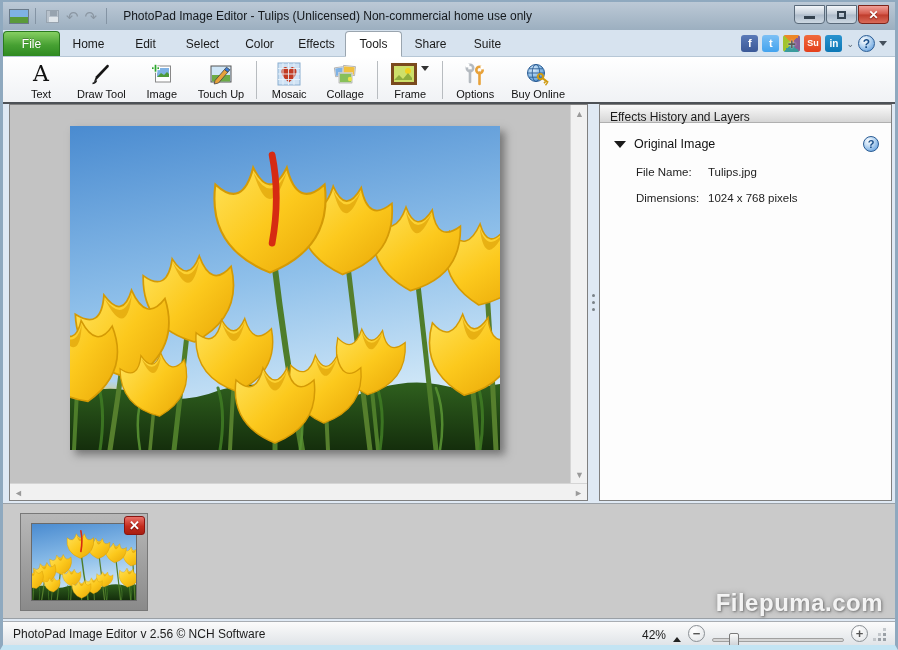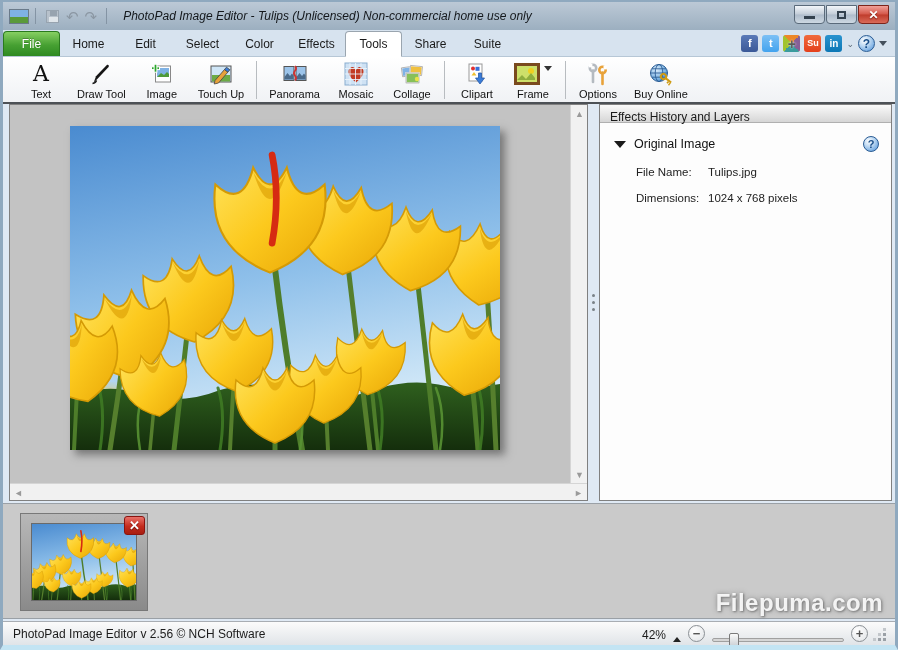--- a/index.html
+++ b/index.html
@@ -13,21 +13,21 @@
   
   .titlebar { position:absolute; top:0; left:0; right:0; height:28px;
     background:linear-gradient(#bcc9d6,#9cafc0); display:flex; align-items:center; padding:0 6px; }
   .tb-sep { width:1px; height:16px; background:#8494a4; margin:0 6px; }
   .app-icon { width:20px; height:15px; background:#fff; border:1px solid #6a7a8a; display:flex; overflow:hidden; }
   .app-icon .sky { flex:1; background:linear-gradient(#7fb2e5 55%, #5a9a3a 55%); }
   .ghost-icon { color:#8b97a3; font-size:15px; margin:0 3px; line-height:1; }
   .floppy { width:13px; height:13px; background:#b7c1cb; border:1px solid #97a3af; position:relative; margin:0 4px; }
   .floppy::before { content:""; position:absolute; top:0; left:3px; width:7px; height:5px; background:#97a3af; }
   .floppy::after { content:""; position:absolute; bottom:0; left:2px; width:9px; height:5px; background:#dfe5ea; }
-  .title-text { font-size:12px; color:#14181c; margin-left:10px; white-space:nowrap;font-style:italic; }
+  .title-text { font-size:12px; color:#14181c; margin-left:10px; white-space:nowrap; }
   .win-controls { margin-left:auto; display:flex; gap:1px; align-self:flex-start; padding-top:3px; }
   .win-btn { width:31px; height:19px; border:1px solid #5a6a7a; border-radius:0 0 4px 4px;
     background:linear-gradient(#f2f6fa,#c3cdd8 48%,#aebccb 52%,#cdd8e2); display:flex; align-items:center; justify-content:center; }
   .win-btn.close { background:linear-gradient(#f0a098,#d4584a 48%,#bf3c2c 52%,#d96a58); border-color:#7c241a; }
   .min-glyph { width:11px; height:3px; background:#33414e; margin-top:6px; }
   .max-glyph { width:9px; height:8px; border:2px solid #33414e; background:transparent; }
   .close-glyph { color:#fff; font-size:12px; font-weight:bold; text-shadow:0 1px 1px #7a1c10; }
   
   .tabbar { position:absolute; top:28px; left:0; right:0; height:27px; background:#d7e3ef;
     border-bottom:1px solid #b7c7d6; display:flex; align-items:flex-end; }
@@ -197,32 +197,20 @@
             <rect x="4" y="13" width="18" height="6.5" fill="#6cab45"></rect>
             <path d="M7 18.5 L16.5 7.5 l3.4 2.6 L10.5 21 l-4.3 1 z" fill="#e8a23a" stroke="#444" stroke-width=".8"></path>
             <path d="M16.5 7.5 l2-2.3 3.4 2.6 -2 2.3 z" fill="#3a7cd8" stroke="#444" stroke-width=".8"></path>
           </svg>
       </div>
       <div class="tool-label">Touch Up</div>
     </div>
     <div class="tsep"></div>
     <div class="tool-btn">
       <div class="tool-ico">
-        <svg width="26" height="24">
-            <rect x="2" y="4.5" width="10" height="14" fill="#9cc4ea" stroke="#555"></rect>
-            <rect x="14" y="4.5" width="10" height="14" fill="#9cc4ea" stroke="#555"></rect>
-            <path d="M2.5 15 l3-4 2.5 3 2-2.5 1.5 2 v4 h-9 z" fill="#4a6a8a"></path>
-            <path d="M14.5 15 l3-4 2.5 3 2-2.5 1.5 2 v4 h-9 z" fill="#4a6a8a"></path>
-            <path d="M13 4 q2.2 2.4 0 4.8 q-2.2 2.4 0 4.8 q2.2 2.4 0 4.8" stroke="#d03030" stroke-width="1.7" fill="none"></path>
-          </svg>
-      </div>
-      <div class="tool-label">Panorama</div>
-    </div>
-    <div class="tool-btn">
-      <div class="tool-ico">
         <svg width="24" height="24">
             <rect x="1" y="1" width="22" height="22" fill="#cfe2f4" stroke="#8aaed0"></rect>
             <path d="M12 20.5 C4.5 14.5 2.8 9 6 6 C8.6 3.8 11 5.6 12 8.2 C13 5.6 15.4 3.8 18 6 C21.2 9 19.5 14.5 12 20.5 Z" fill="#c23b22"></path>
             <g stroke="rgba(235,245,252,.85)" stroke-width="1">
               <path d="M6 1 V23 M11.5 1 V23 M17 1 V23"></path>
               <path d="M1 6.5 H23 M1 12 H23 M1 17.5 H23"></path>
             </g>
           </svg>
       </div>
       <div class="tool-label">Mosaic</div>
@@ -239,32 +227,20 @@
               <rect x="11" y="4" width="12" height="9" fill="none" stroke="#888" stroke-width=".6"></rect>
             </g>
             <rect x="7" y="11" width="13" height="10" fill="#87c05a" stroke="#fff" stroke-width="1.4"></rect>
             <rect x="7" y="11" width="13" height="10" fill="none" stroke="#888" stroke-width=".6"></rect>
             <circle cx="18" cy="17" r="2.2" fill="#e8e24a"></circle>
           </svg>
       </div>
       <div class="tool-label">Collage</div>
     </div>
     <div class="tsep"></div>
-    <div class="tool-btn">
-      <div class="tool-ico">
-        <svg width="24" height="24">
-            <rect x="4" y="2" width="13" height="17" fill="#fff" stroke="#999"></rect>
-            <circle cx="8" cy="6.5" r="2" fill="#e03030"></circle>
-            <rect x="10.5" y="4.8" width="4" height="4" fill="#3a6fd8"></rect>
-            <path d="M6.5 13.5 l2.5-3.5 2.5 3.5 z" fill="#f0c030"></path>
-            <path d="M16.5 11 v5 h3 l-4.5 6 -4.5-6 h3 v-5 z" fill="#3a7cd8" stroke="#2a5ca8" stroke-width=".8"></path>
-          </svg>
-      </div>
-      <div class="tool-label">Clipart</div>
-    </div>
     <div class="tool-btn">
       <div class="tool-ico" style="gap:4px">
         <svg width="26" height="22">
             <rect x="1.5" y="1.5" width="23" height="19" fill="#cde06a" stroke="#7a4a1e" stroke-width="3"></rect>
             <circle cx="17" cy="8" r="3" fill="#f0d020"></circle>
             <path d="M3 17 l5-5 4 4 5-6 4 5 v2 h-18 z" fill="#8fae3e"></path>
           </svg>
         <span class="dd-arrow" style="margin-top:-10px"></span>
       </div>
       <div class="tool-label">Frame</div>

